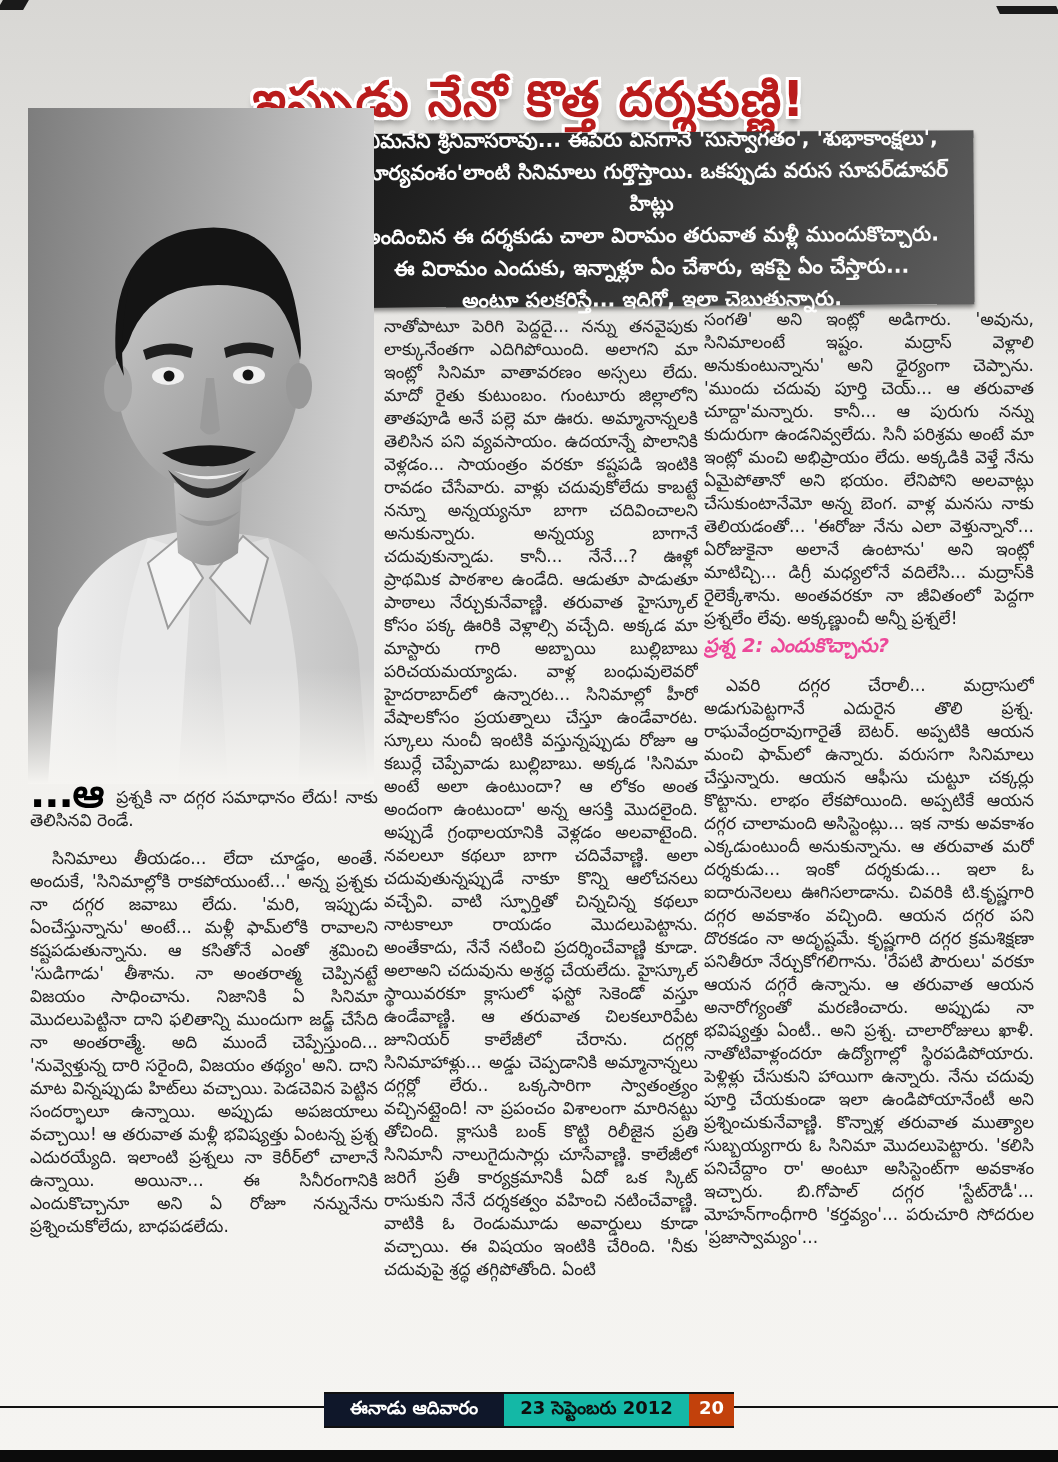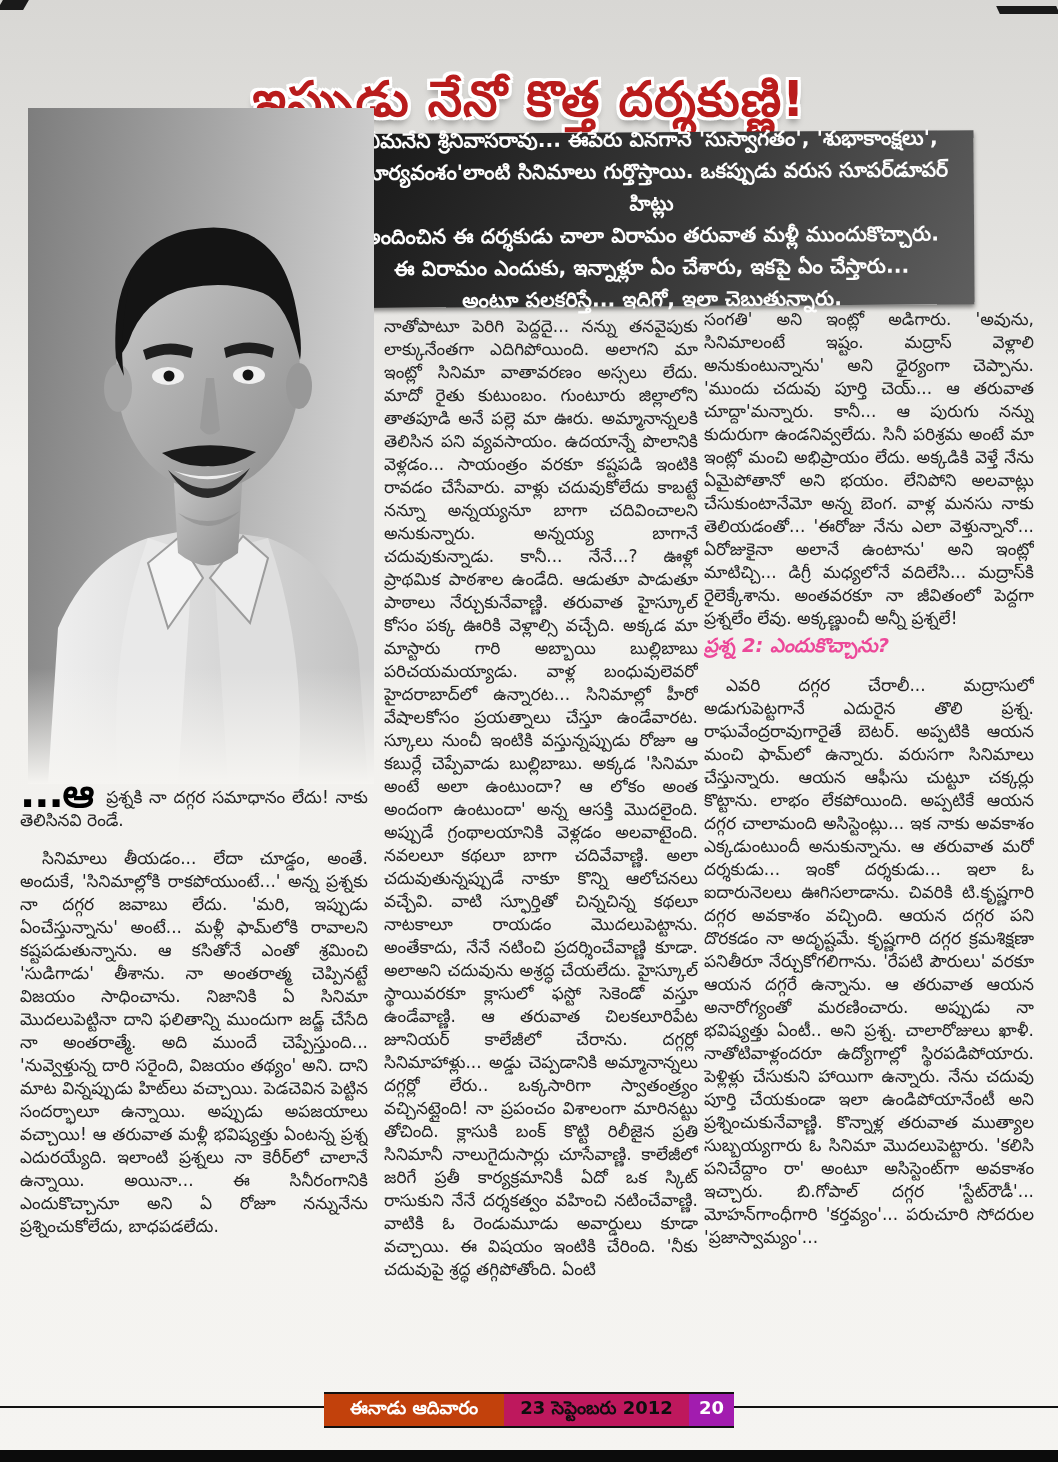--- a/index.html
+++ b/index.html
@@ -28,48 +28,48 @@
   }
   .intro-text{
     width:100%;padding:4px 10px 4px 255px;box-sizing:border-box;
     text-align:center;color:#fefefe;font-weight:700;font-size:20.5px;line-height:32px;
   }
   
   .photo{position:absolute;left:28px;top:108px;width:346px;height:676px;}
   .photo svg{display:block;width:100%;height:100%;}
   
   .col{position:absolute;font-size:17px;line-height:23px;text-align:justify;overflow:hidden;color:#222;}
-  #col1{left:20px;top:778px;width:348px;height:618px;}
+  #col1{left:30px;top:778px;width:348px;height:618px;}
   #col2{left:384px;top:308px;width:314px;height:1088px;margin-top:7px;}
   #col3{left:704px;top:308px;width:330px;height:1088px;}
   .col p{margin:0;}
   .col p.indent{text-indent:22px;margin-top:15px;}
   .col h3.subhead{
     margin:3px 0 2px 0;font-size:19.5px;line-height:26px;
     font-weight:700;font-style:italic;color:#ec4899;text-align:left;
   }
   .lead-in{font-size:40px;font-weight:800;line-height:30px;color:#000;
     letter-spacing:-1px;vertical-align:-4px;padding-right:6px;}
   
   .footer-rule{position:absolute;left:0;top:1406px;width:100%;height:2px;background:#111;}
   .footer{
     position:absolute;left:0;top:1392px;width:100%;
     display:flex;justify-content:center;
   }
   .footer-group{display:inline-flex;border-top:2px solid #101010;border-bottom:2px solid #101010;}
   .footer-pub{
-    background:#c2410c;color:#fff;font-weight:700;font-size:18px;
+    background:#0f172a;color:#fff;font-weight:700;font-size:18px;
     padding:3px 26px;white-space:nowrap;
   }
   .footer-date{
-    background:#be185d;color:#0e0e0e;font-weight:700;font-size:18px;
+    background:#14b8a6;color:#0e0e0e;font-weight:700;font-size:18px;
     padding:3px 16px;white-space:nowrap;
   }
   .footer-page{
-    background:#a21caf;color:#fff;font-weight:700;font-size:18px;
+    background:#c2410c;color:#fff;font-weight:700;font-size:18px;
     padding:3px 10px;white-space:nowrap;
   }
   .page-bottom-bar{position:absolute;left:0;bottom:0;width:100%;height:12px;background:#0c0c0c;}
   .corner-mark{position:absolute;background:#1a1a1a;}
   .corner-tl{left:0;top:0;width:26px;height:10px;transform:skewX(-30deg);}
   .corner-tr{right:0;top:6px;width:60px;height:8px;transform:skewX(25deg);}
 </style>
 </head>
 <body>
 

